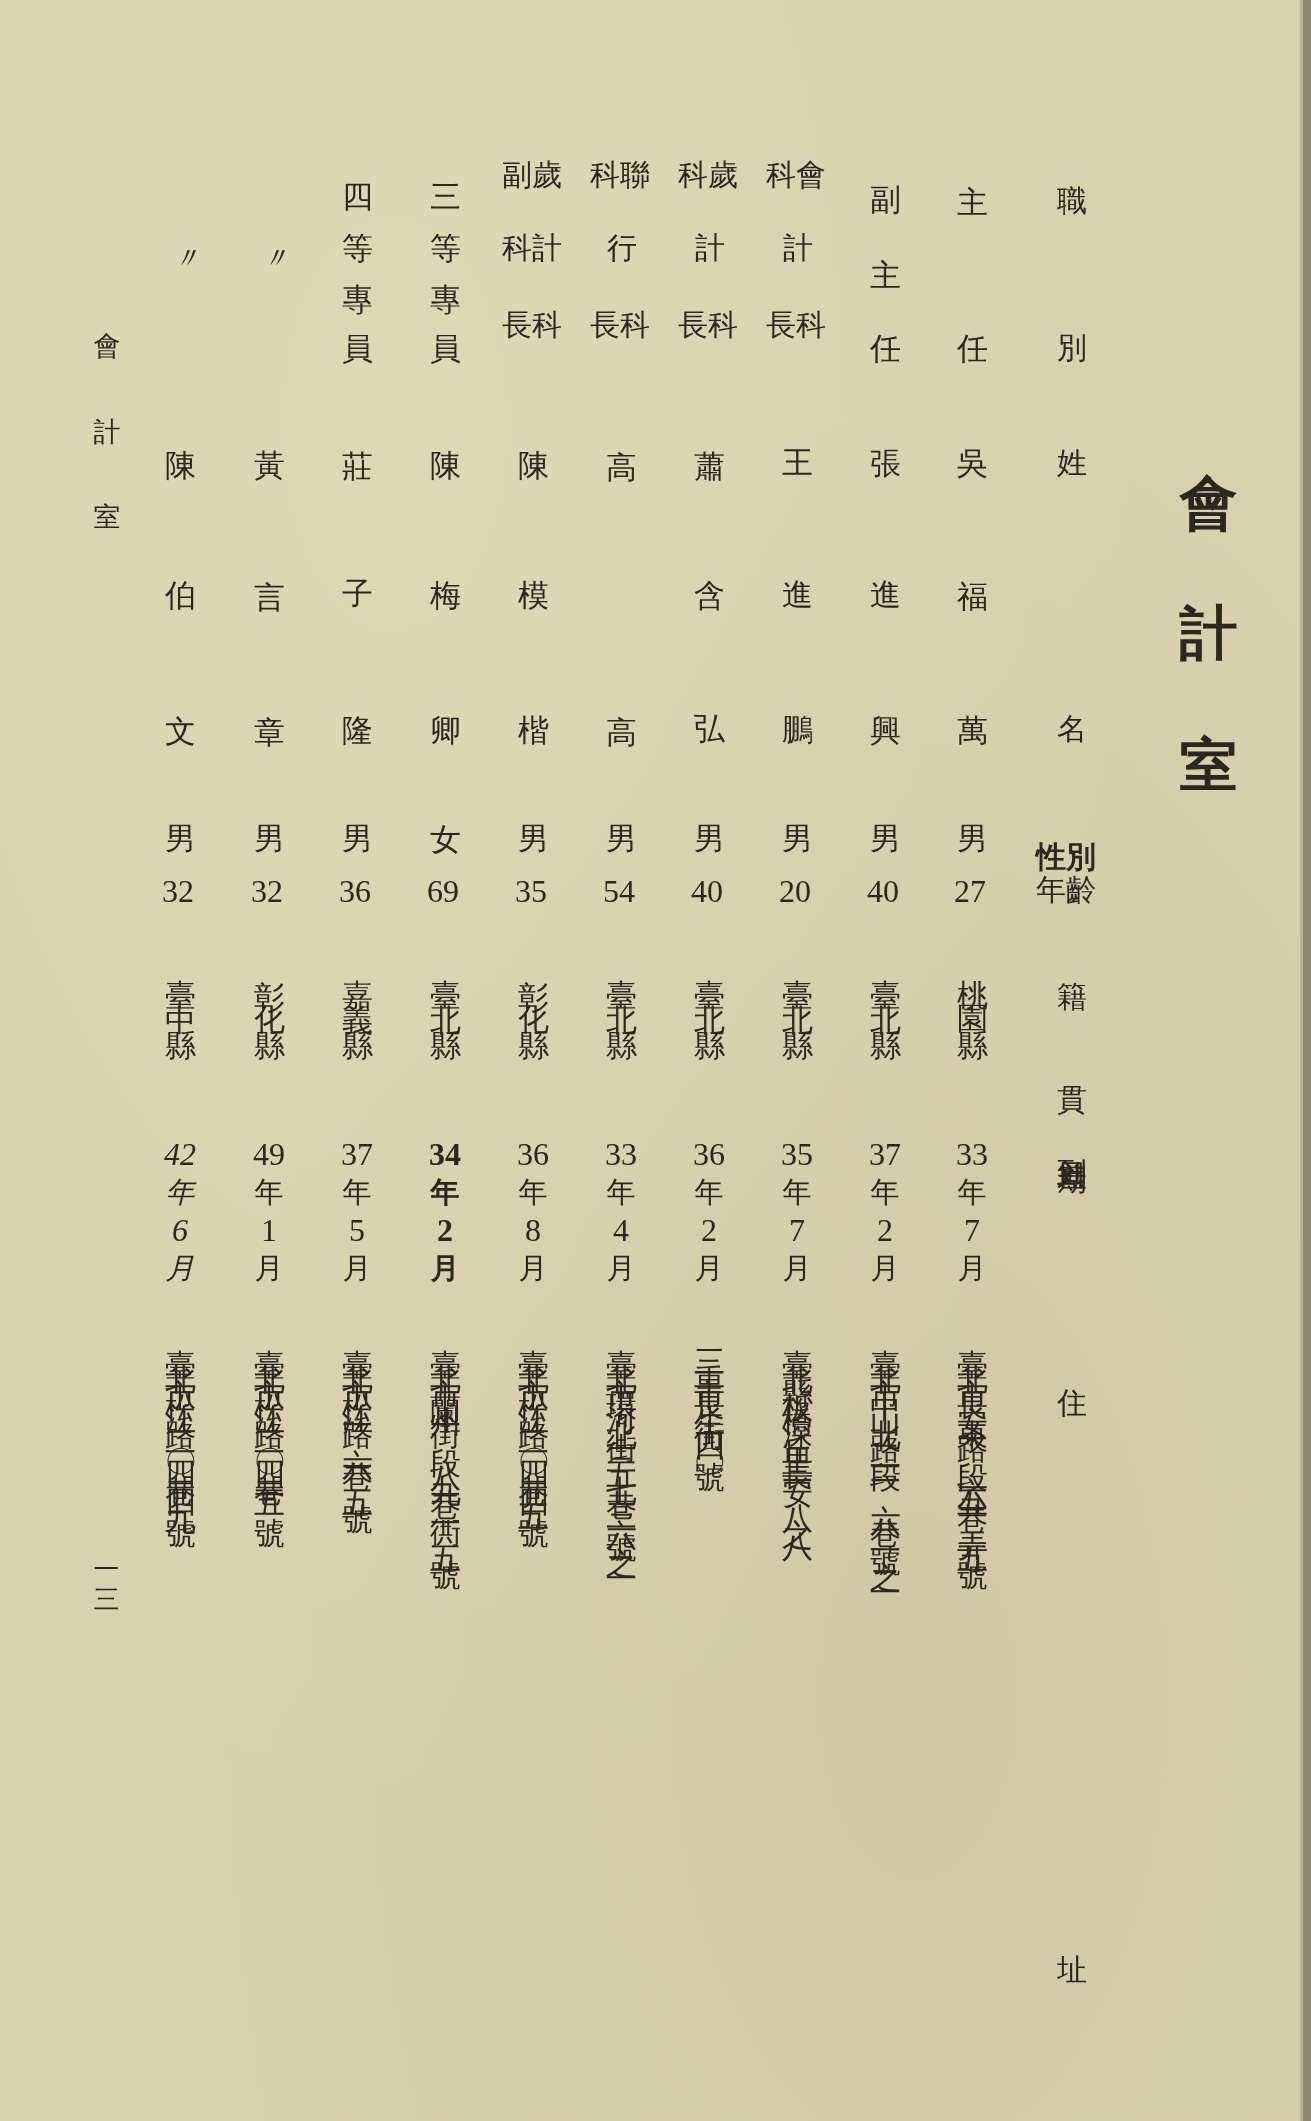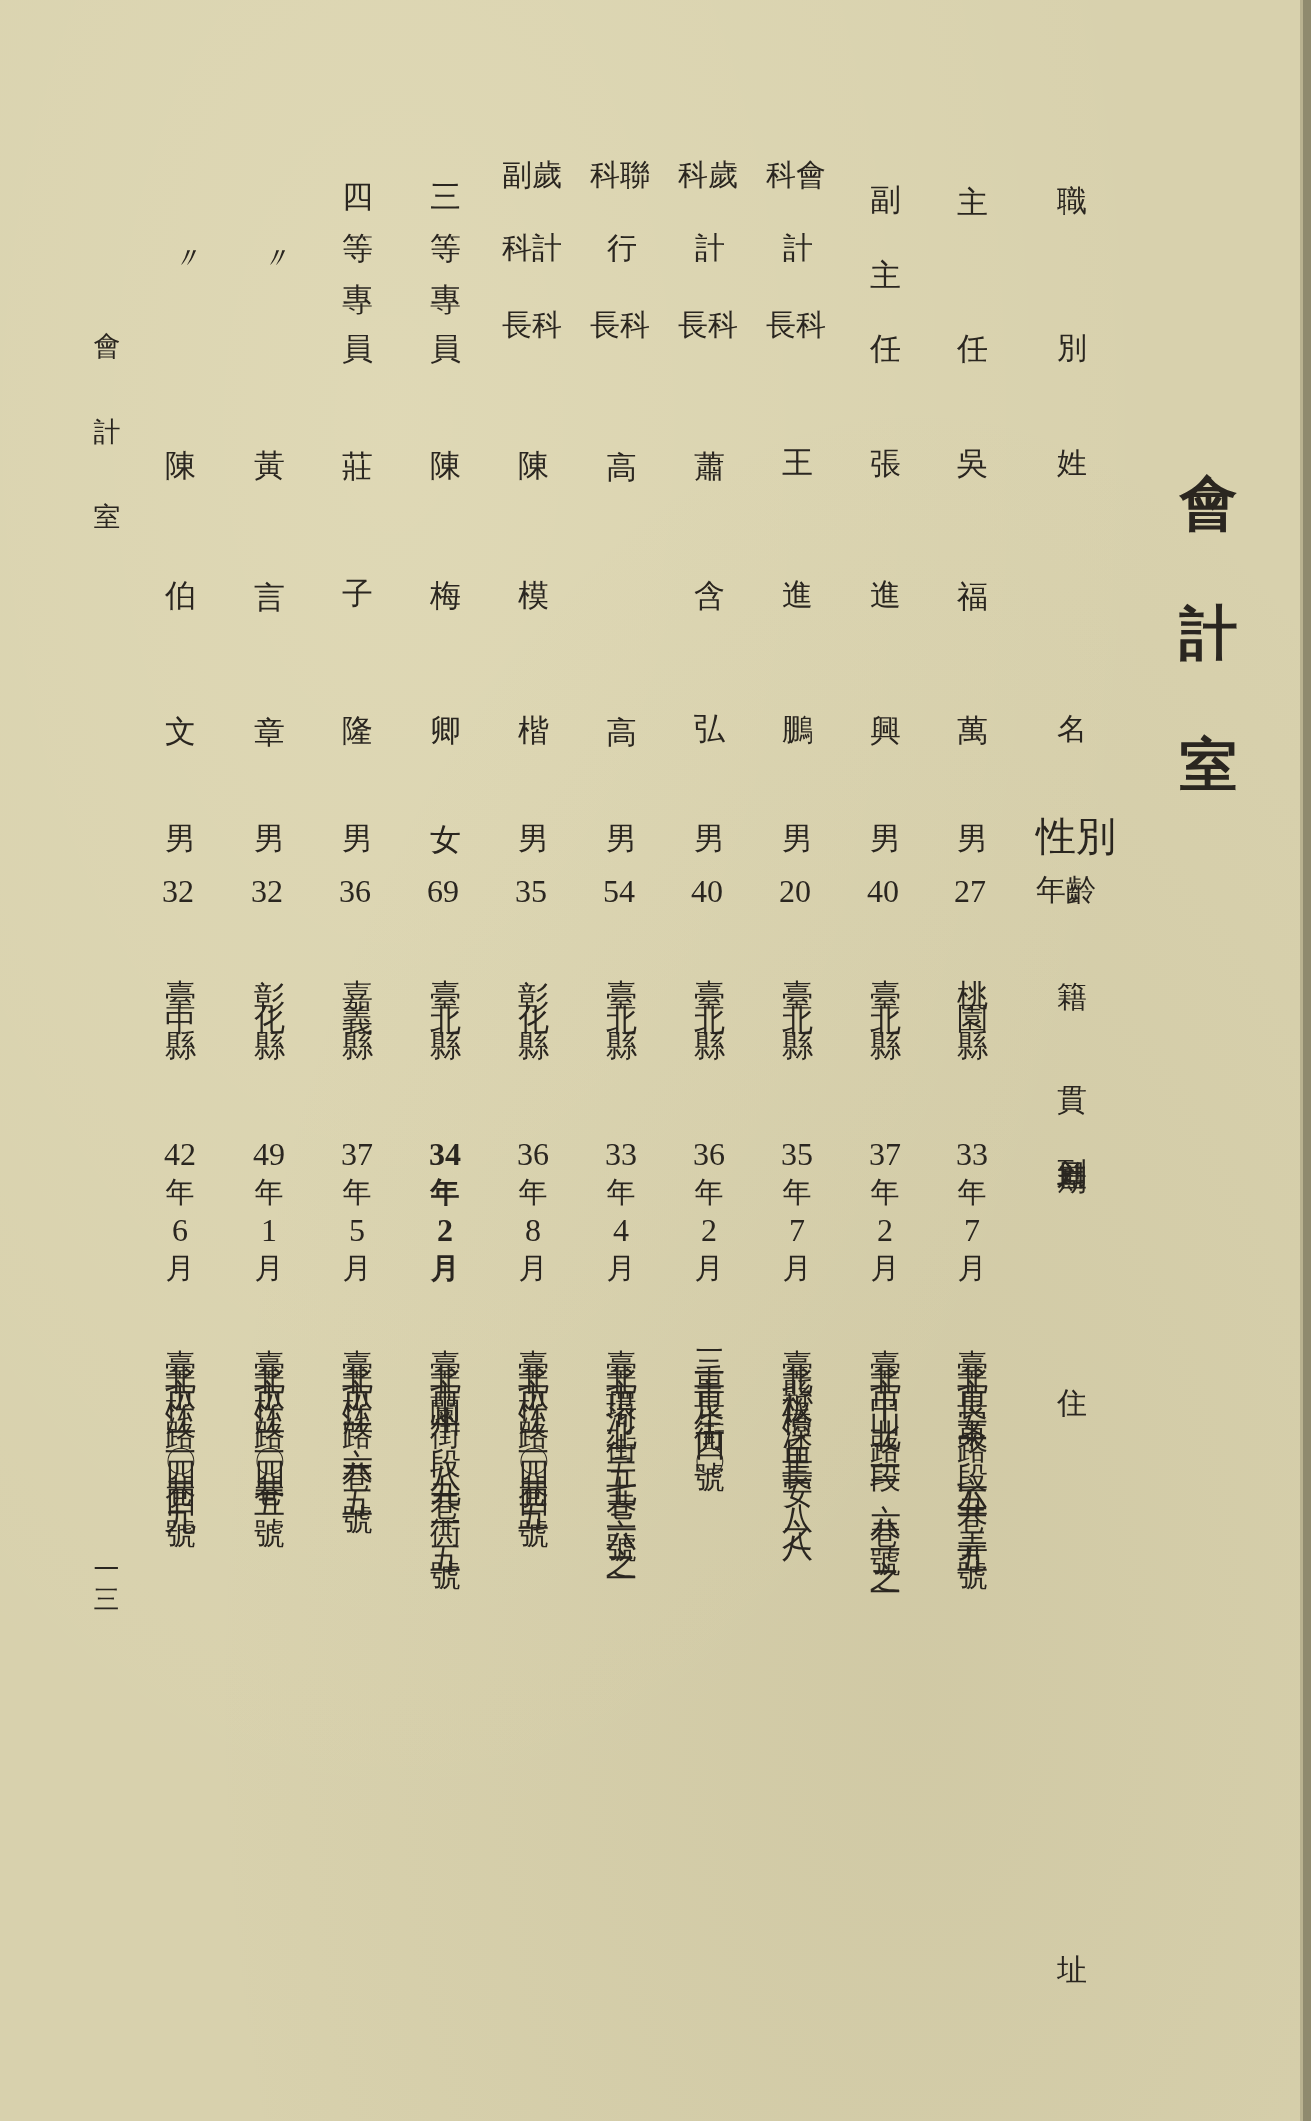--- a/index.html
+++ b/index.html
@@ -32,21 +32,21 @@
 <div class="edge2"></div>
 <div class="edge"></div>
 
 <div class="v title" style="left:1180px; top:425px;">會計室</div>
 
 <div>
   <div class="v hdr" style="left:1057px; top:160px;">職</div>
   <div class="v hdr" style="left:1057px; top:310px;">別</div>
   <div class="v hdr" style="left:1057px; top:425px;">姓</div>
   <div class="v hdr" style="left:1057px; top:690px;">名</div>
-  <div style="position:absolute; left:1036px; top:816px; font-size:40px; line-height:1;">性別</div>
+  <div style="position:absolute; left:1036px; top:842px; font-size:30px; line-height:1;font-weight:bold;">性別</div>
   <div style="position:absolute; left:1036px; top:875px; font-size:30px; line-height:1;">年齡</div>
   <div class="v hdr" style="left:1057px; top:958px;">籍</div>
   <div class="v hdr" style="left:1057px; top:1062px;">貫</div>
   <div class="v hdr" style="left:1057px; top:1135px; line-height:1; letter-spacing:2px;">到差日期</div>
   <div class="v hdr" style="left:1057px; top:1365px;">住</div>
   <div class="v hdr" style="left:1057px; top:1930px;">址</div>
 </div>
 
 <div>
   <div class="v pos" style="left:957px; top:160px;">主</div>
@@ -219,21 +219,21 @@
 </div>
 
 <div>
   <div class="v ditto" style="left:165px; top:232px;">〃</div>
   <div class="v cell" style="left:165px; top:425px;">陳</div>
   <div class="v cell" style="left:165px; top:555px;">伯</div>
   <div class="v cell" style="left:165px; top:690px;">文</div>
   <div class="v cell" style="left:165px; top:800px;">男</div>
   <div class="num" style="position:absolute; left:162px; top:873px;">32</div>
   <div class="v cell" style="left:165px; top:955px; letter-spacing:25px;">臺中縣</div>
-  <div class="date" style="position:absolute; left:155px; top:1135px; width:50px;">
+  <div class="date" style="position:absolute; left:155px; top:1135px; width:50px;font-style:italic;">
     <div class="num">42</div>
     <div>年</div>
     <div class="num">6</div>
     <div>月</div>
   </div>
   <div class="v addr" style="left:165px; top:1325px;">臺北市松江路二〇四巷四九號</div>
 </div>
 
 <div class="v margin" style="left:89px; top:310px;">會計室</div>
 <div class="v pageno" style="left:90px; top:1555px;">一三</div>

